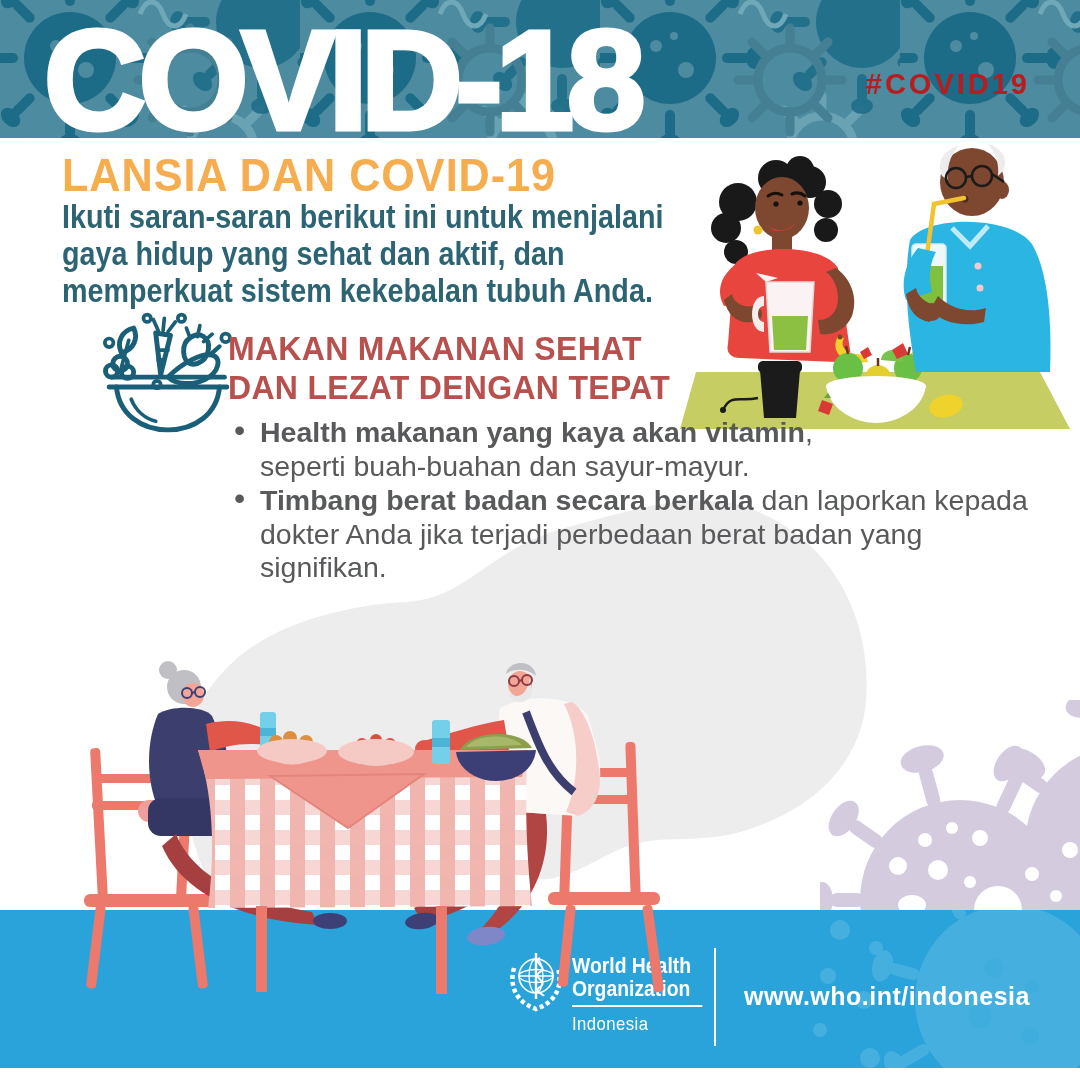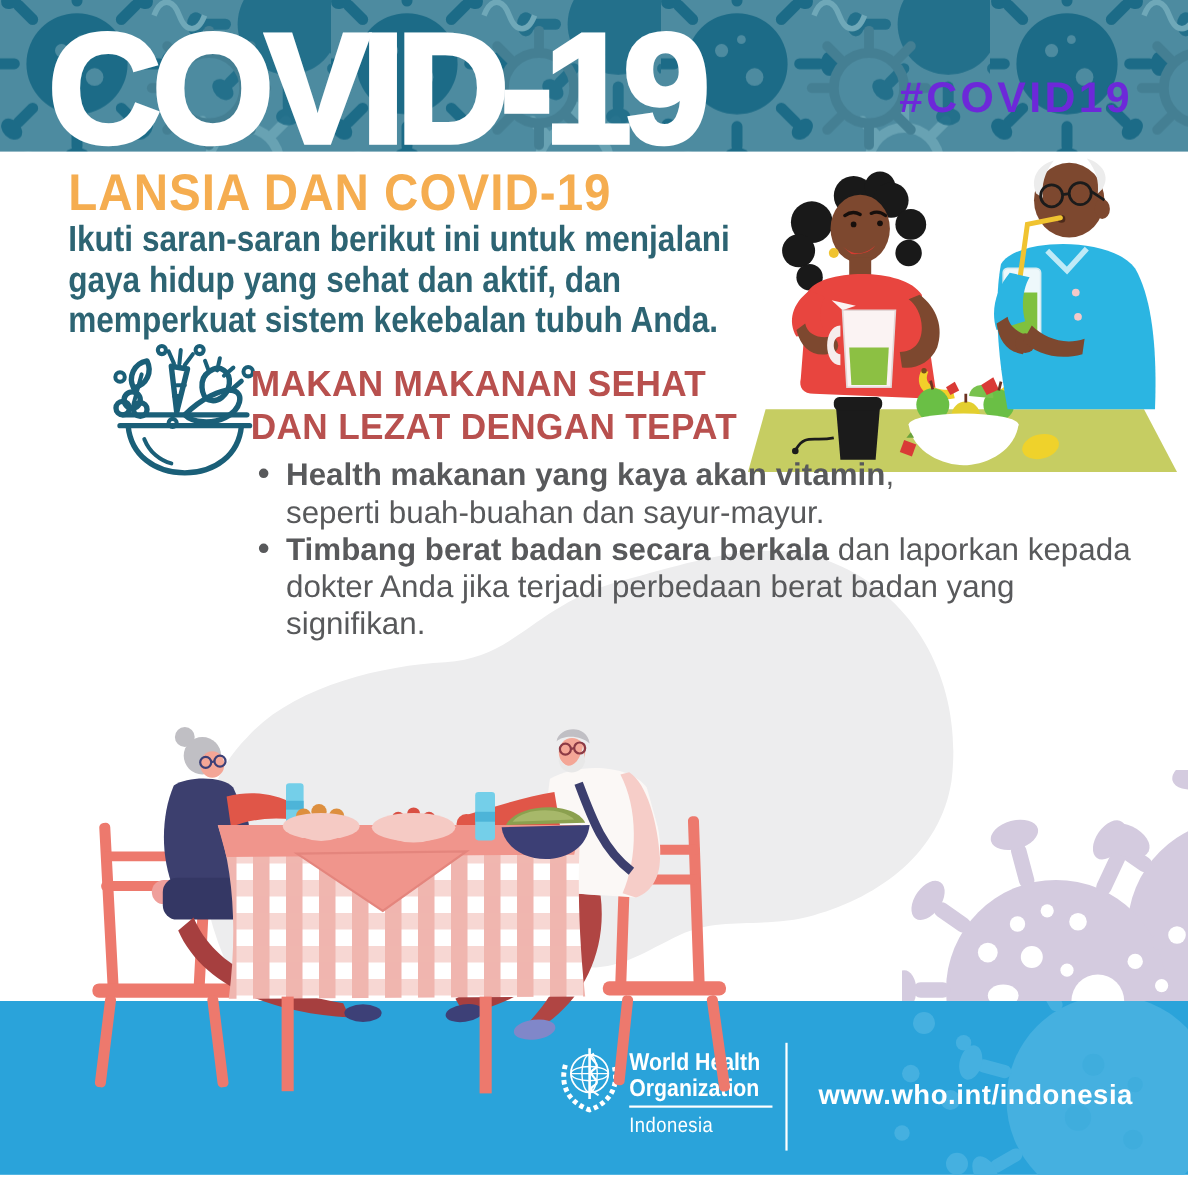--- a/index.html
+++ b/index.html
@@ -5,22 +5,22 @@
   html,body{margin:0;padding:0;background:#fff;}
   .poster{position:relative;width:1080px;height:1080px;background:#fff;overflow:hidden;
           font-family:"Liberation Sans",sans-serif;}
 
   
   .banner{position:absolute;left:0;top:0;width:1080px;height:138px;overflow:hidden;}
   .banner svg{position:absolute;inset:0;}
   .covid-title{position:absolute;left:44px;top:10px;font-size:141px;line-height:1;
                font-weight:bold;color:#fff;letter-spacing:-7px;
                -webkit-text-stroke:5px #ffffff;white-space:nowrap;}
-  .hashtag{position:absolute;right:50px;top:68px;font-size:39px;font-weight:bold;
-           color:#6d28d9;letter-spacing:3px;}
+  .hashtag{position:absolute;right:50px;top:68px;font-size:29px;font-weight:bold;
+           color:#b91c1c;letter-spacing:3px;}
 
   
   .lansia-heading{position:absolute;left:62px;top:147px;font-size:47px;font-weight:bold;
                   color:#f5ad50;letter-spacing:1px;transform:scaleX(.92);transform-origin:left top;
                   white-space:nowrap;}
   .intro-text{position:absolute;left:62px;top:198px;font-size:33px;font-weight:bold;
               color:#2d6473;line-height:37px;transform:scaleX(.87);transform-origin:left top;
               white-space:nowrap;}
 
   
@@ -116,21 +116,21 @@
           <circle cx="74" cy="36" r="4" fill="#4d8ba0"></circle>
           <use href="#virusO" x="222" y="148" stroke="#68a2b3" stroke-width="9"></use>
           <use href="#virusD" x="262" y="22" fill="#1c6b87" transform="scale(1)" opacity=".85"></use>
           <path d="M140,14 c6,-16 17,-16 23,0 c6,16 17,16 23,0" stroke="#6fa8b8" stroke-width="5" fill="none"></path>
           <path d="M16,150 c5,-13 14,-13 19,0 c5,13 14,13 19,0" stroke="#6fa8b8" stroke-width="5" fill="none"></path>
           <use href="#virusO" x="190" y="80" stroke="#447f93" stroke-width="9"></use>
         </pattern>
       </defs>
       <rect width="1080" height="138" fill="url(#virpat)"></rect>
     </svg>
-    <div class="covid-title">COVID-19</div>
+    <div class="covid-title">COVID-18</div>
     <div class="hashtag">#COVID19</div>
   </div>
 
   <div class="lansia-heading">LANSIA DAN COVID-19</div>
   <div class="intro-text">
     <div>Ikuti saran-saran berikut ini untuk menjalani</div>
     <div>gaya hidup yang sehat dan aktif, dan</div>
     <div>memperkuat sistem kekebalan tubuh Anda.</div>
   </div>
 

